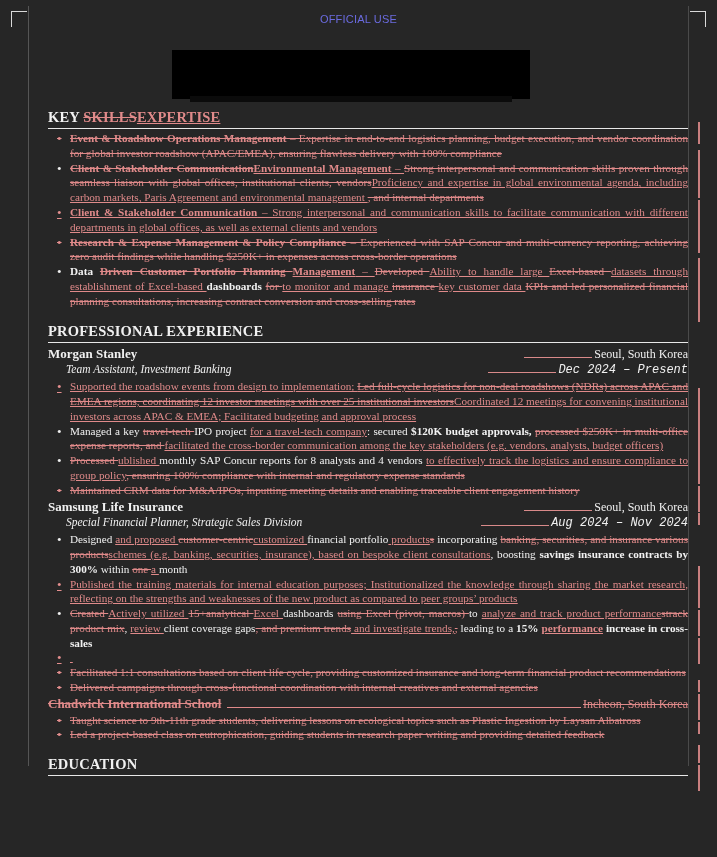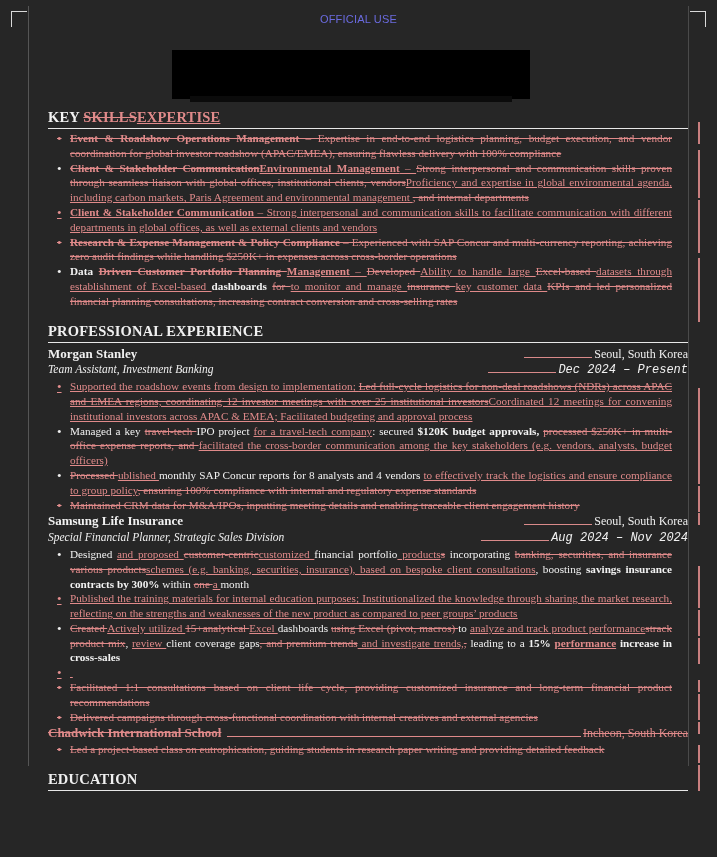--- a/index.html
+++ b/index.html
@@ -90,21 +90,21 @@
     border-bottom: 1px solid #e8e8e8;
     width: 100%;
     height: 0;
     margin-bottom: 2px;
   }
 
   ul { margin: 0; padding: 0; list-style: none; }
   li.b {
     position: relative;
     padding-left: 22px;
-    margin: 0 16px 0 0;
+    margin: 0 0 0 0;
     text-align: justify;
   }
   li.b::before {
     content: "\2022";
     position: absolute;
     left: 9px; top: -1px;
     font-size: 13px;
   }
   li.b.del::before { color: #e58f8f; text-decoration: line-through; }
   li.b.ins::before { color: #e58f8f; text-decoration: underline; }
@@ -126,21 +126,21 @@
   i, .ital { font-style: italic; }
 
   
   .job-row {
     display: flex;
     justify-content: space-between;
     align-items: baseline;
     width: 100%;
   }
   .job-left { font-weight: bold; font-size: 13px; }
-  .job-left.ital { font-weight: normal; font-size: 11.5px; }
+  .job-left.ital { font-weight: normal; font-size: 11.5px; margin-left: 18px; }
   .job-right { font-size: 12px; white-space: nowrap; }
   .job-right.ital { font-style: italic; font-family: Liberation Mono, monospace; }
   .tabfill {
     flex: 1;
     border-bottom: 1px solid transparent;
     margin: 0 2px 2px 6px;
     min-width: 8px;
   }
   .tabfill.inserted {
     border-bottom: 1px solid #d98a8a;
@@ -243,20 +243,21 @@
               <li class="b del"><span class="del">Delivered campaigns through cross-functional coordination with internal creatives and external agencies</span></li>
             </ul>
           </div>
           <div>
             <div class="job-row">
               <span class="job-left del line-strike">Chadwick International School</span>
               <span class="tabfill strike"></span>
               <span class="job-right del line-strike">Incheon, South Korea</span>
             </div>
             <ul>
+              <li class="b del"><span class="del">Taught science to 9th-11th grade students, delivering lessons on ecological topics such as Plastic Ingestion by Laysan Albatross</span></li>
               <li class="b del"><span class="del">Led a project-based class on eutrophication, guiding students in research paper writing and providing detailed feedback</span></li>
             </ul>
           </div>
         </div>
     </div>
 
     <div class="blankline"></div>
 
     <div class="sec-wrap">
       <h2 class="sec">EDUCATION</h2>

